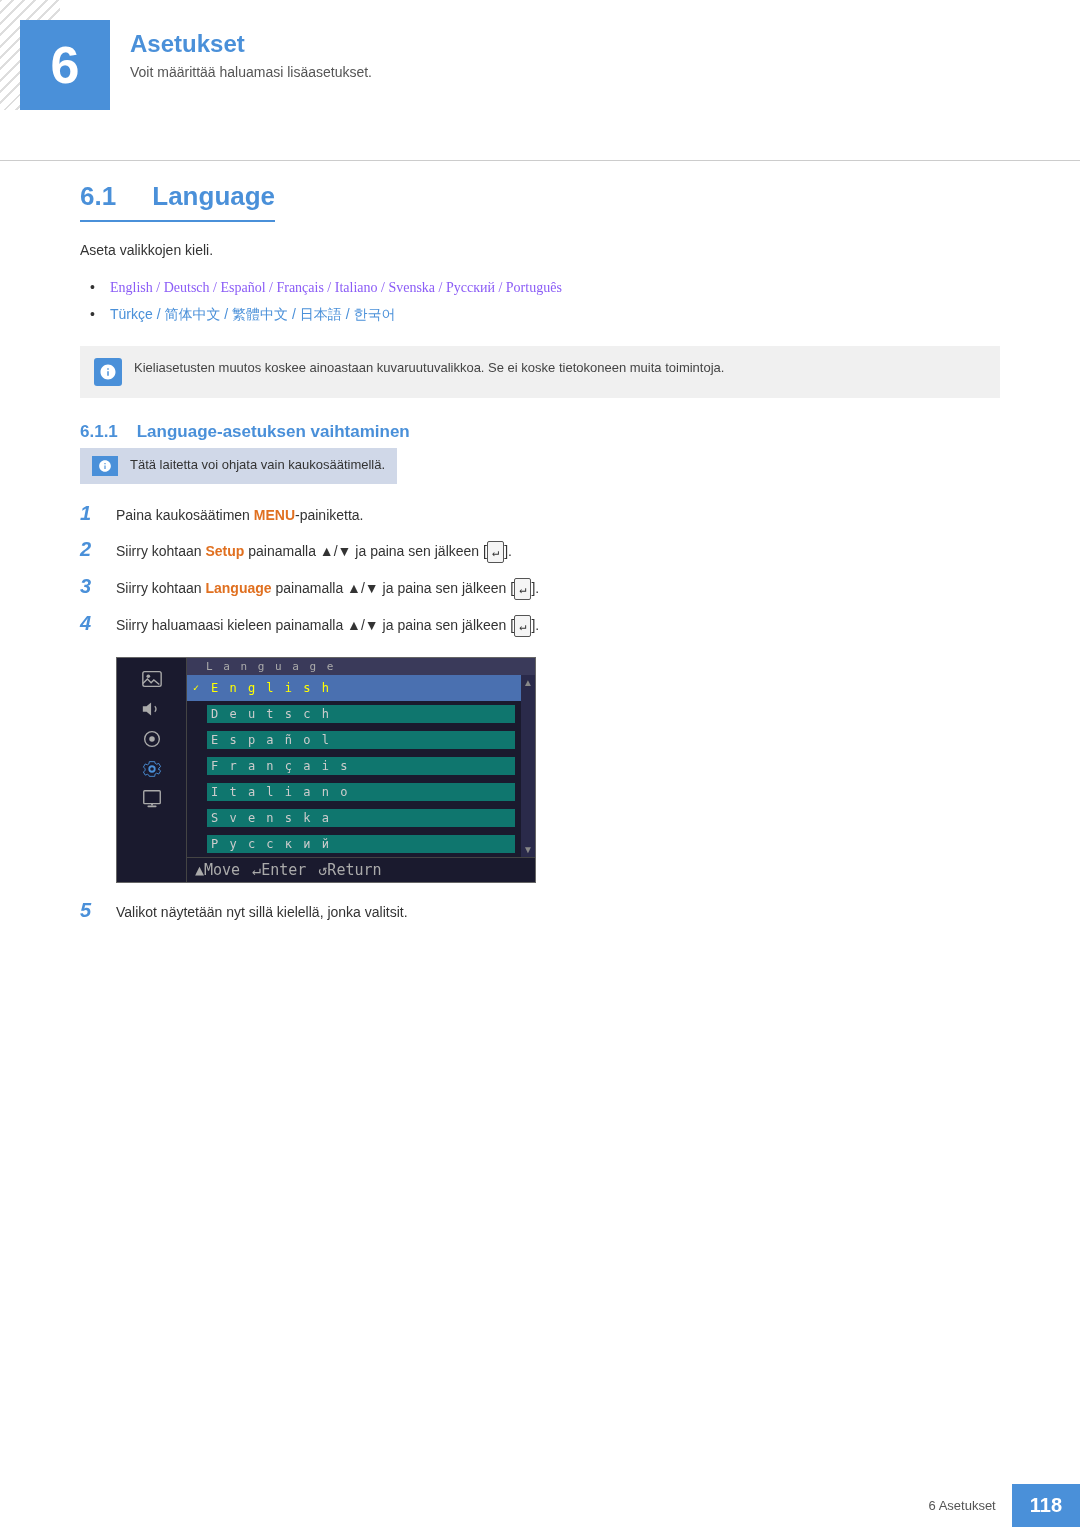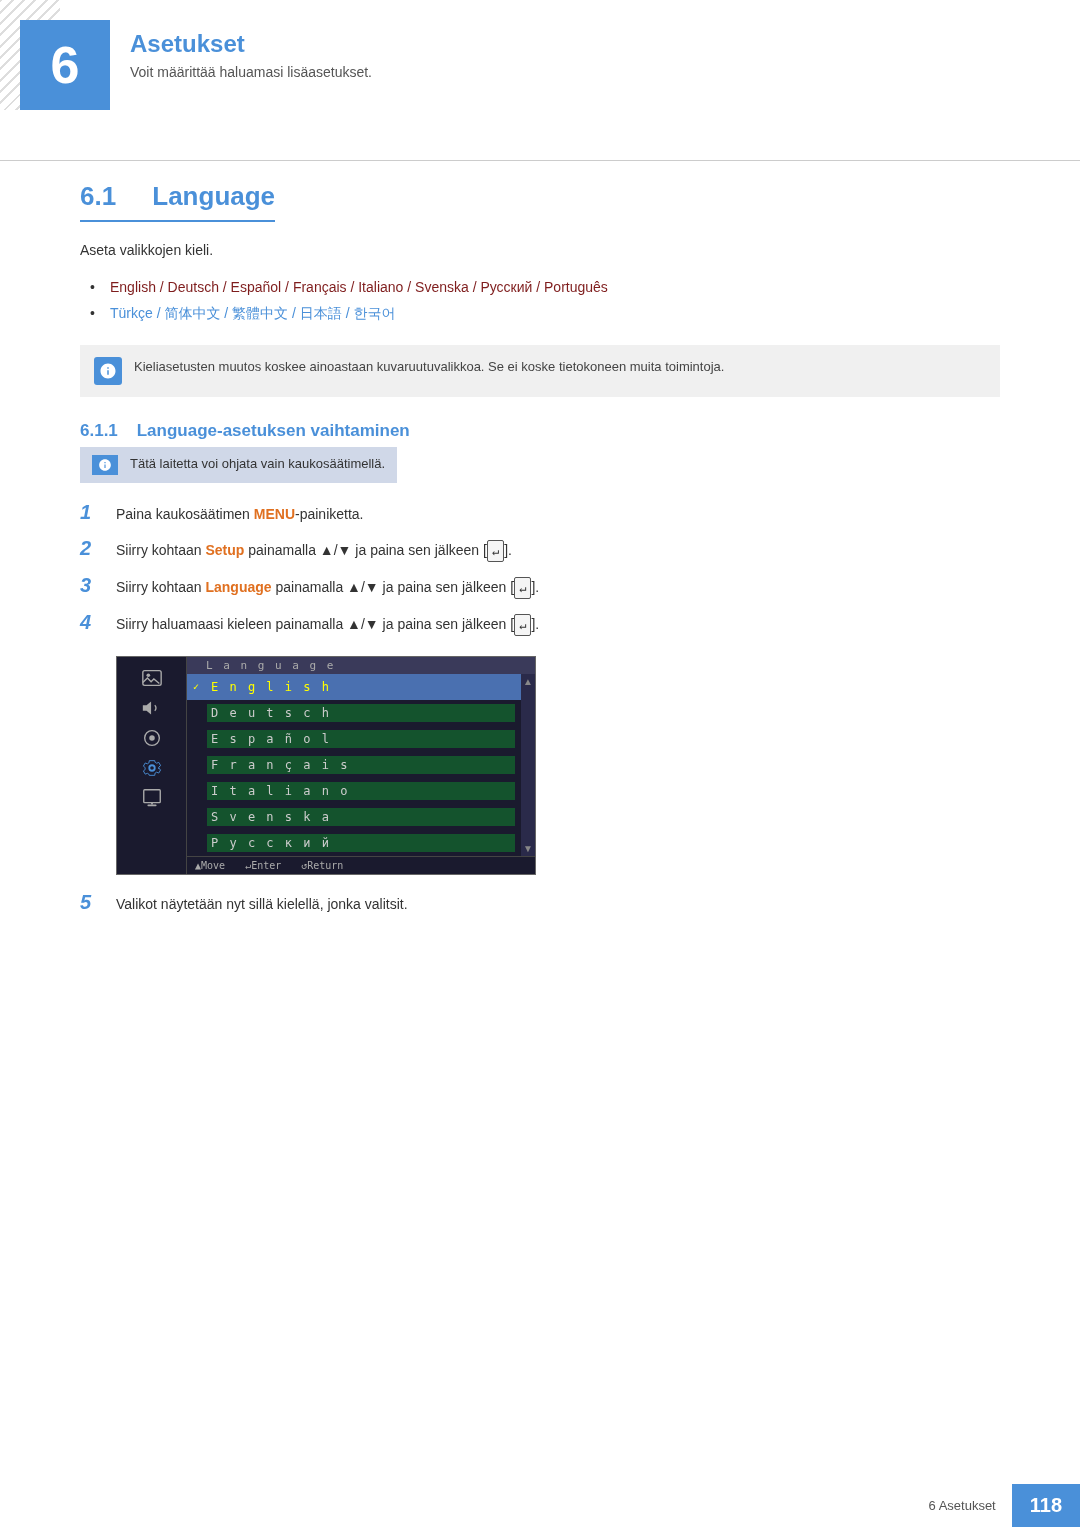--- a/index.html
+++ b/index.html
@@ -296,21 +296,21 @@
       color: #ffff00;
     }
 
     .osd-lang-item .check {
       width: 14px;
       font-size: 10px;
       color: #ffff00;
     }
 
     .osd-lang-item .bar {
-      background: #14532d;
+      background: #0f766e;
       flex: 1;
       height: 18px;
       display: flex;
       align-items: center;
       padding: 0 4px;
     }
 
     .osd-lang-item.active .bar {
       background: #4a70b0;
     }
@@ -331,25 +331,25 @@
 
     .osd-scroll-down {
       color: #888;
       font-size: 10px;
       margin-top: auto;
     }
 
     .osd-footer {
       background: #1a1a2e;
       display: flex;
-      gap: 20px;
+      gap: 12px;
       padding: 3px 8px;
       border-top: 1px solid #444;
       font-family: monospace;
-      font-size: 10px;
+      font-size: 15px;
       color: #aaa;
     }
 
     
     .page-footer {
       position: absolute;
       bottom: 0;
       right: 0;
       display: flex;
       align-items: center;
@@ -401,21 +401,21 @@
   <div class="section-heading">
     <span>6.1</span>
     &nbsp;&nbsp;&nbsp;
     <span>Language</span>
   </div>
 
   <p class="section-intro">Aseta valikkojen kieli.</p>
 
   <ul class="lang-list">
     <li class="lang-item">
-      <span style="color:#7f1d1d;">English / Deutsch / Español / Français / Italiano / Svenska / Русский / Português</span>
+      <span style="color:#8b5cf6;font-family:Liberation Serif, serif;">English / Deutsch / Español / Français / Italiano / Svenska / Русский / Português</span>
     </li>
     <li class="lang-item">
       <span style="color:#4a90d9;">Türkçe / 简体中文 / 繁體中文 / 日本語 / 한국어</span>
     </li>
   </ul>
 
   
   <div class="note-box">
     <div class="note-icon">
       <svg viewBox="0 0 24 24">

